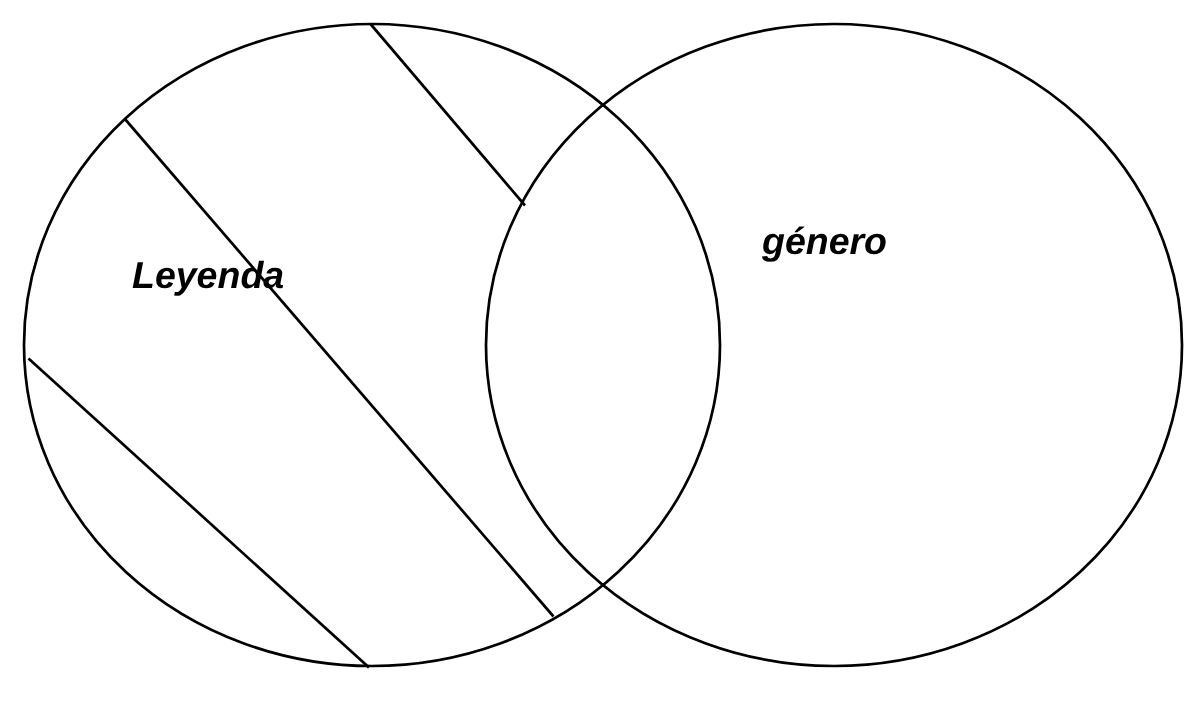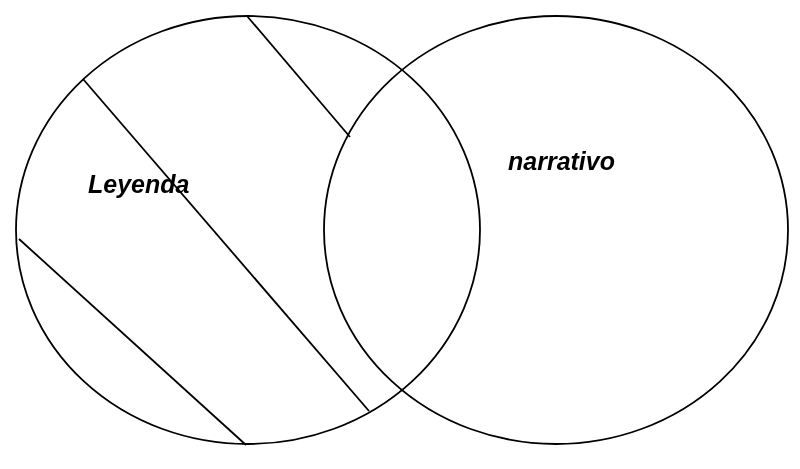--- a/index.html
+++ b/index.html
@@ -27,14 +27,14 @@
   <ellipse cx="248" cy="230" rx="232" ry="214" fill="none" stroke="#000" stroke-width="1.8"></ellipse>
   <ellipse cx="556" cy="230" rx="232" ry="214" fill="none" stroke="#000" stroke-width="1.8"></ellipse>
   <line x1="247" y1="16" x2="350" y2="137" stroke="#000" stroke-width="1.8"></line>
   <line x1="83" y1="79" x2="369" y2="411" stroke="#000" stroke-width="1.8"></line>
   <line x1="19" y1="239" x2="246" y2="445" stroke="#000" stroke-width="1.8"></line>
 </svg>
 
 <div id="left-label" class="label">Leyenda</div>
 
 <div id="right-label" class="label">
-  <span>narrativo</span>
+  <span>género</span>
 </div>
 
 </body></html>

